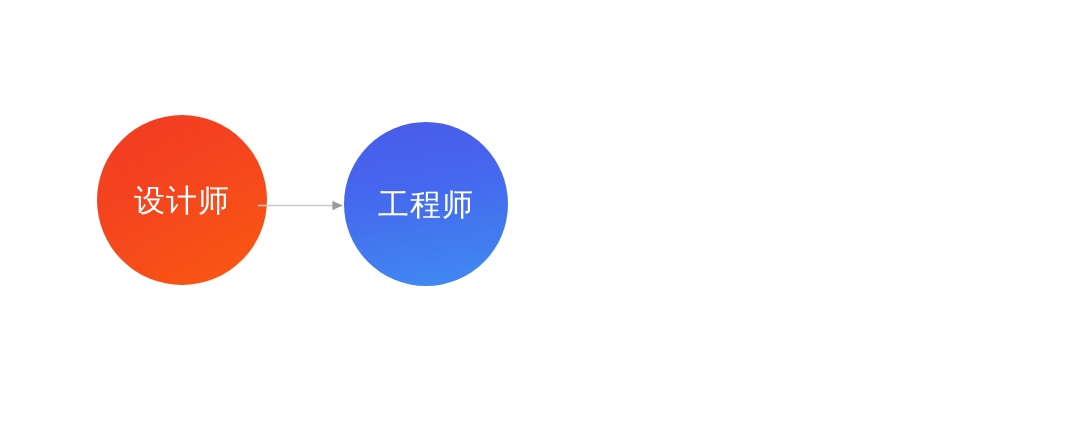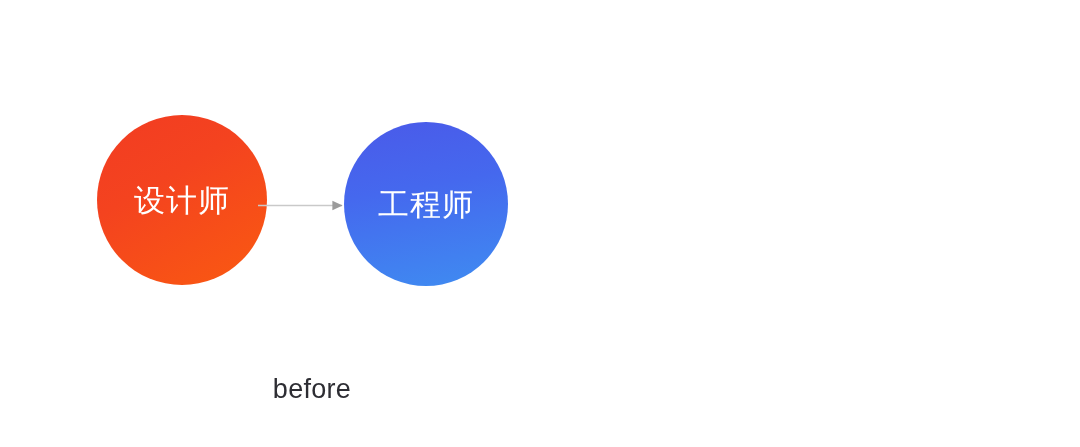--- a/index.html
+++ b/index.html
@@ -110,21 +110,20 @@
           <path d="M0,0.6 L6.4,3.5 L0,6.4 Z" fill="#9b9b9b"></path>
         </marker>
       </defs>
       <line x1="0" y1="19.5" x2="84" y2="19.5" stroke="#c9c9c9" stroke-width="1.6" marker-end="url(#headRight)"></line>
     </svg>
 
     <div class="circle c-before-engineer">
       <span class="circle-label">工程师</span>
     </div>
 
-    <div class="caption caption-before">before</div>
   </div>
 
   <div class="panel panel-now">
 
     
     
 
     
     
 

